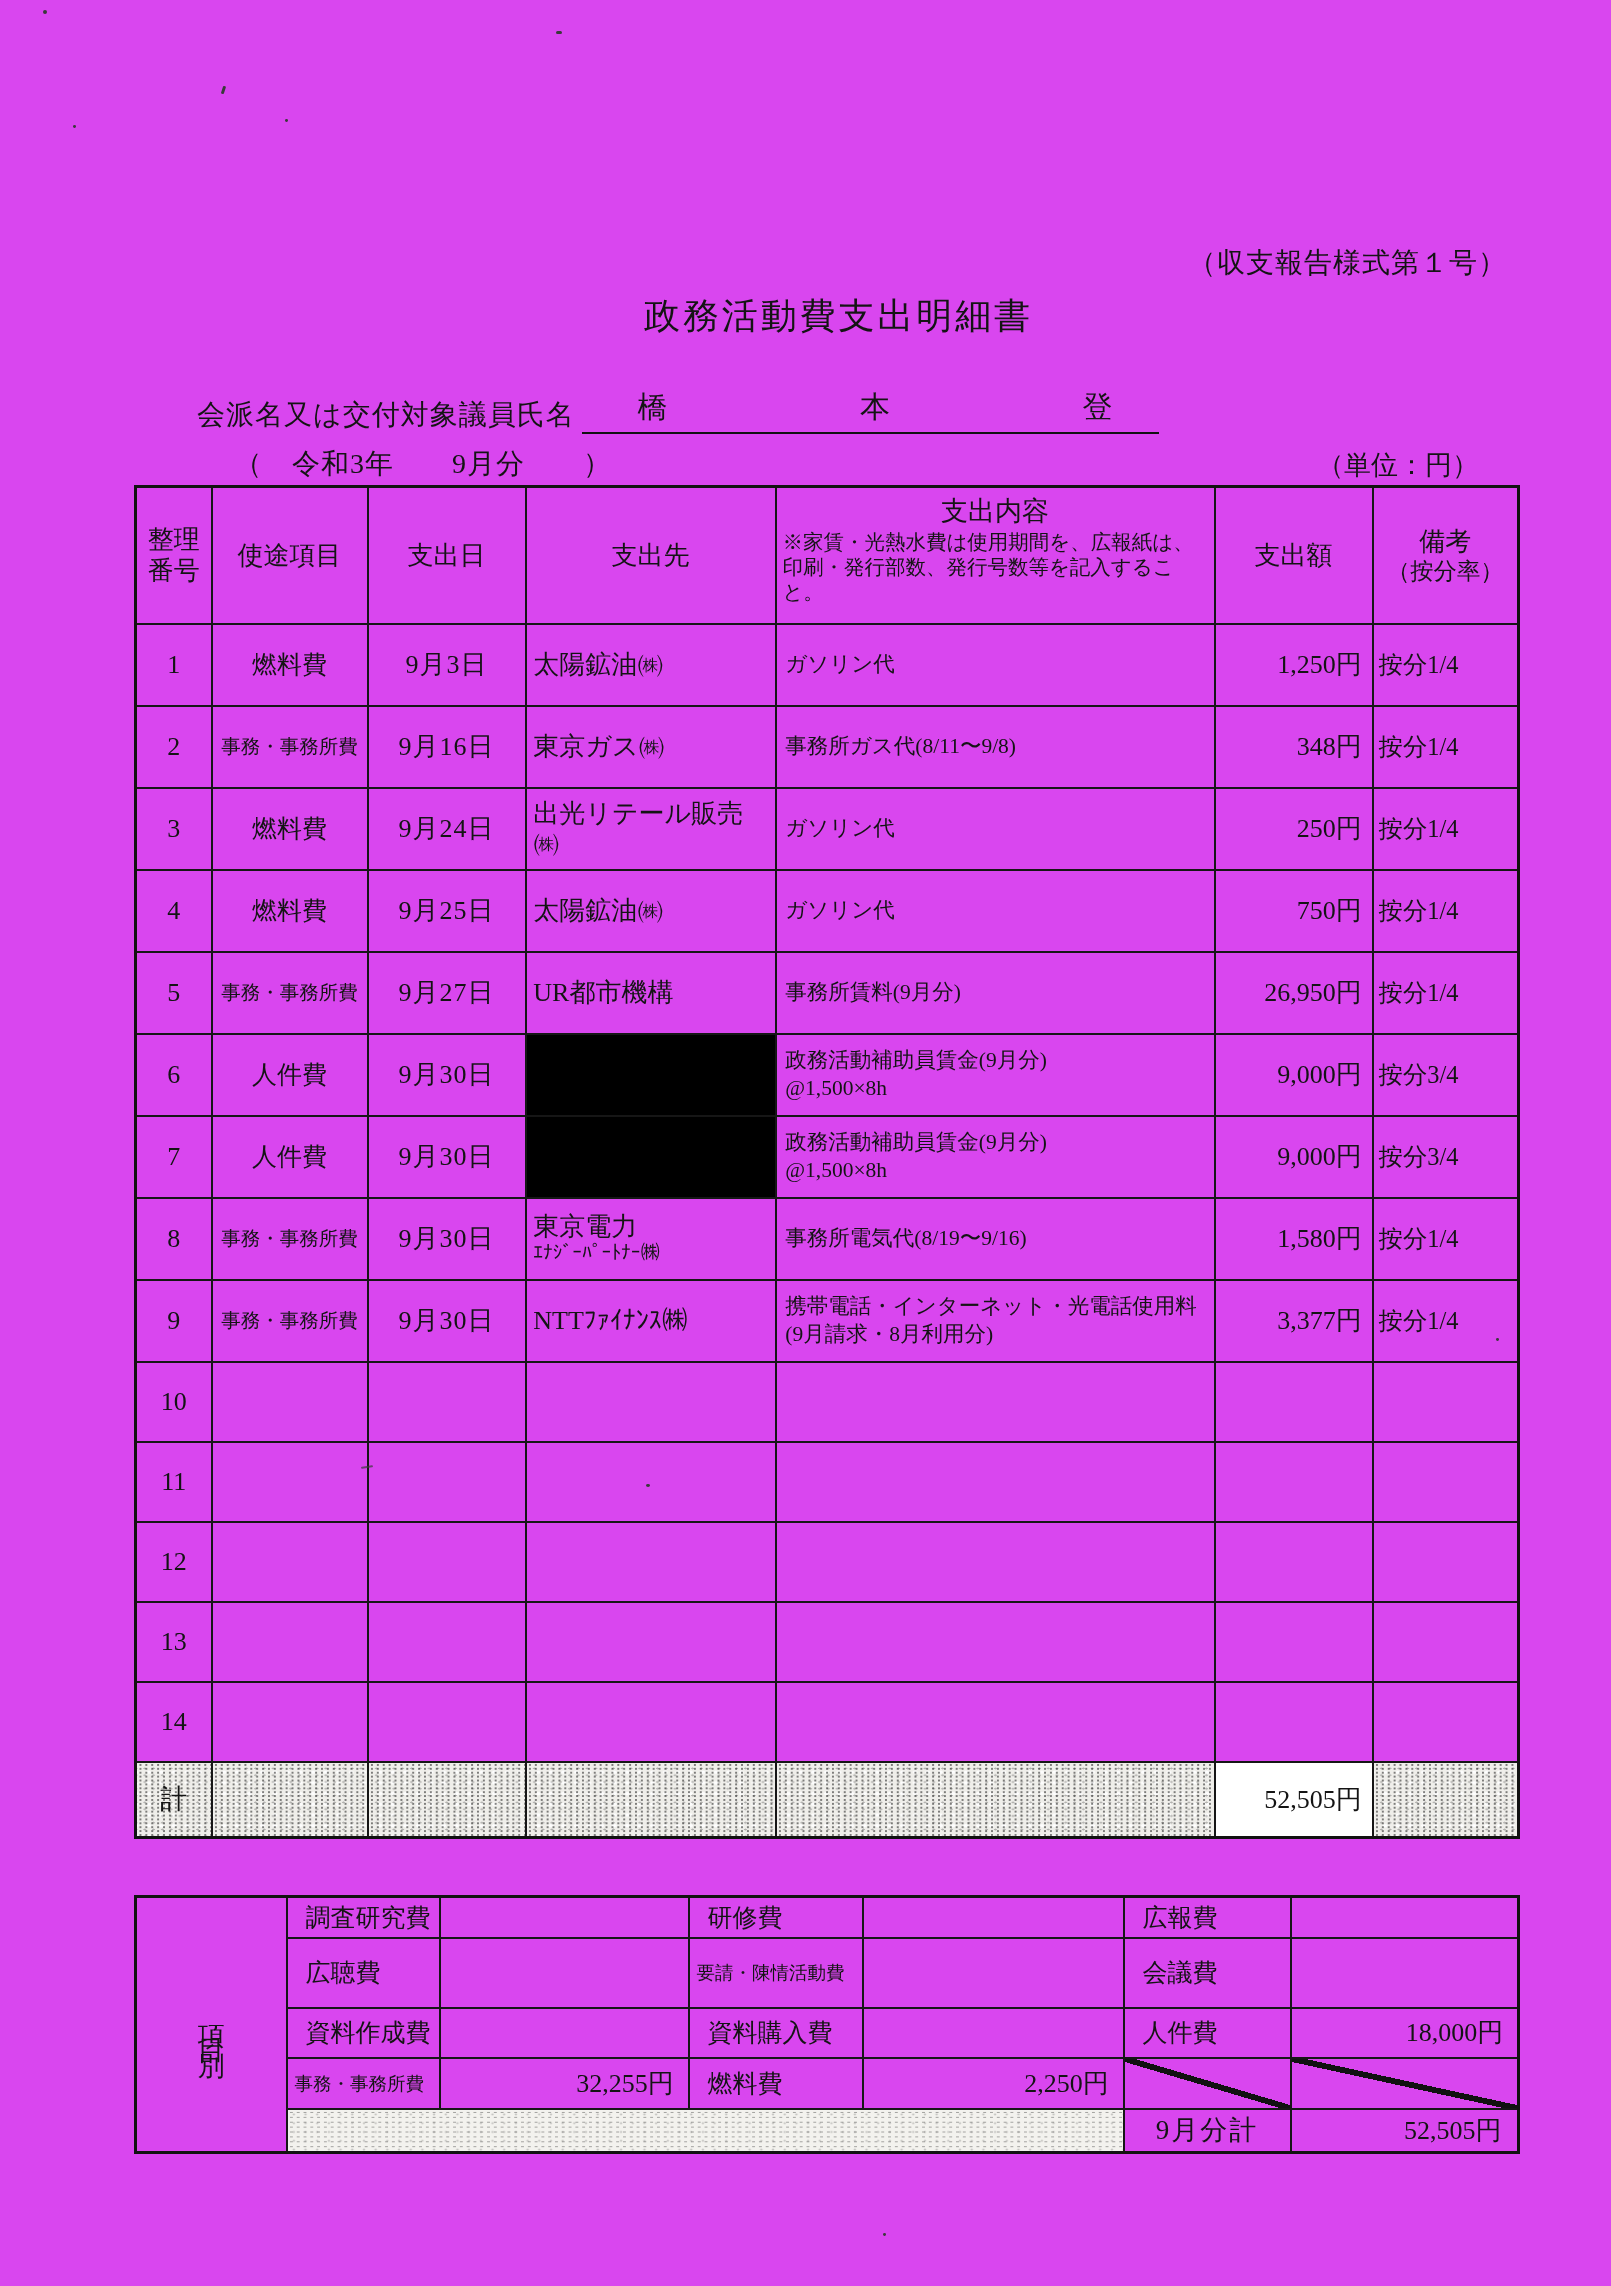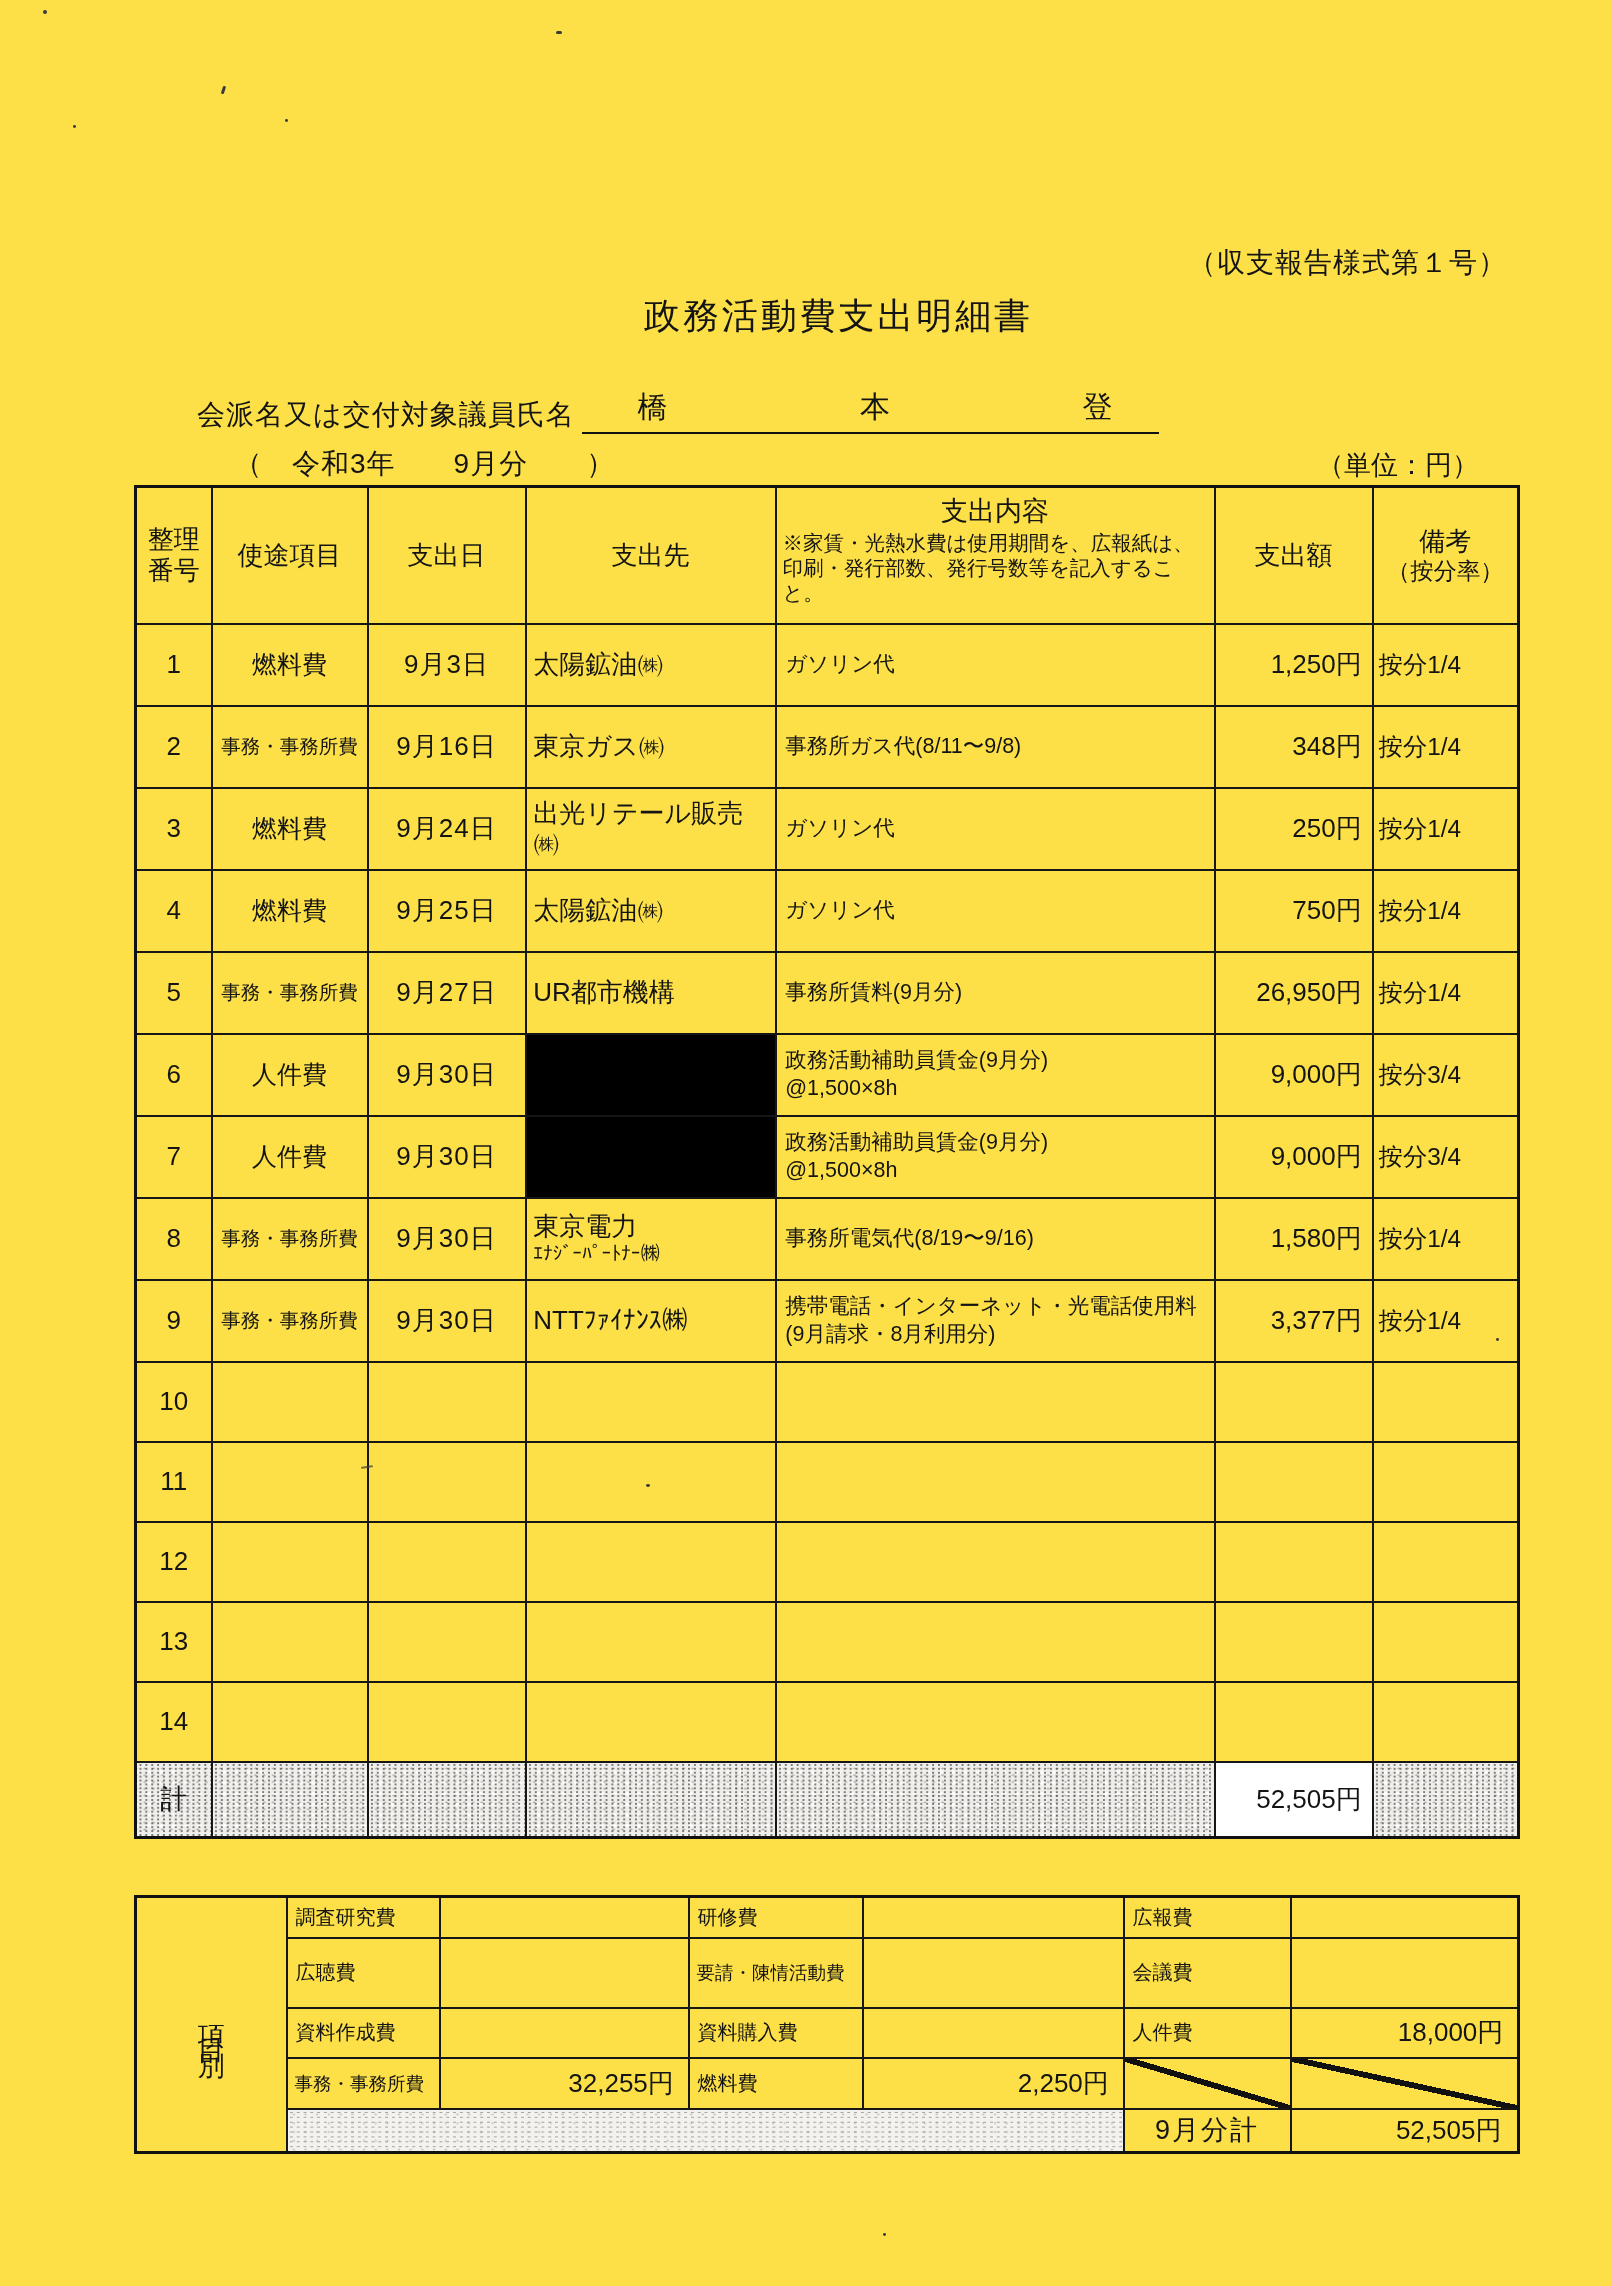--- a/index.html
+++ b/index.html
@@ -1,20 +1,20 @@
 <!DOCTYPE html>
 <html lang="ja"><head>
 <meta charset="utf-8">
 <style>
   * { box-sizing: border-box; }
   html,body { margin:0; padding:0; }
   body { background:#ffffff; }
   .page {
-    position:relative; width:1611px; height:2287px; background:#fde047;
-    font-family:Liberation Sans, sans-serif; color:#141414;
+    position:relative; width:1611px; height:2287px; background:#d946ef;
+    font-family:Liberation Serif, serif; color:#141414;
     overflow:hidden;
   }
   
   .form-note { position:absolute; top:244px; left:1188px; font-size:28px; letter-spacing:1px; }
   .doc-title { position:absolute; top:292px; left:644px; font-size:36px; letter-spacing:2.9px; }
   .name-line { position:absolute; top:387px; left:197px; font-size:28px; display:flex; align-items:flex-end; }
   .name-label { white-space:nowrap; letter-spacing:1px; }
   .name-underline {
     display:flex; justify-content:space-between; align-items:flex-end;
     width:577px; margin-left:7.8px; padding:0 47px 3.9px 55px;
@@ -74,21 +74,21 @@
 
   
   .category-table { left:134px; top:1895px; width:1383px; }
   .category-table tr:nth-child(1) { height:41px; }
   .category-table tr:nth-child(2) { height:70px; }
   .category-table tr:nth-child(3) { height:50px; }
   .category-table tr:nth-child(4) { height:51px; }
   .category-table tr:nth-child(5) { height:44px; }
   .side-cell { text-align:center; vertical-align:middle; }
   .side-cell .v { writing-mode:vertical-rl; font-size:27px; letter-spacing:13.7px; margin:0 auto; }
-  .cat-label { text-align:left; padding-left:8px; font-size:20px; }
+  .cat-label { text-align:left; padding-left:18px; font-size:25px; }
   .cat-label.sm { font-size:18.5px; padding-left:7px; }
   .cat-value { text-align:right; padding-right:13.7px; font-size:26px; }
   .diag {
     background-image:linear-gradient(to right top,
       transparent calc(50% - 2.9px), #111 calc(50% - 2.9px),
       #111 calc(50% + 2.9px), transparent calc(50% + 2.9px));
   }
   .cat-total-label { text-align:center; font-size:27px; letter-spacing:2px; }
   .cat-total-value { text-align:right; padding-right:15.6px; font-size:26px; }
 

